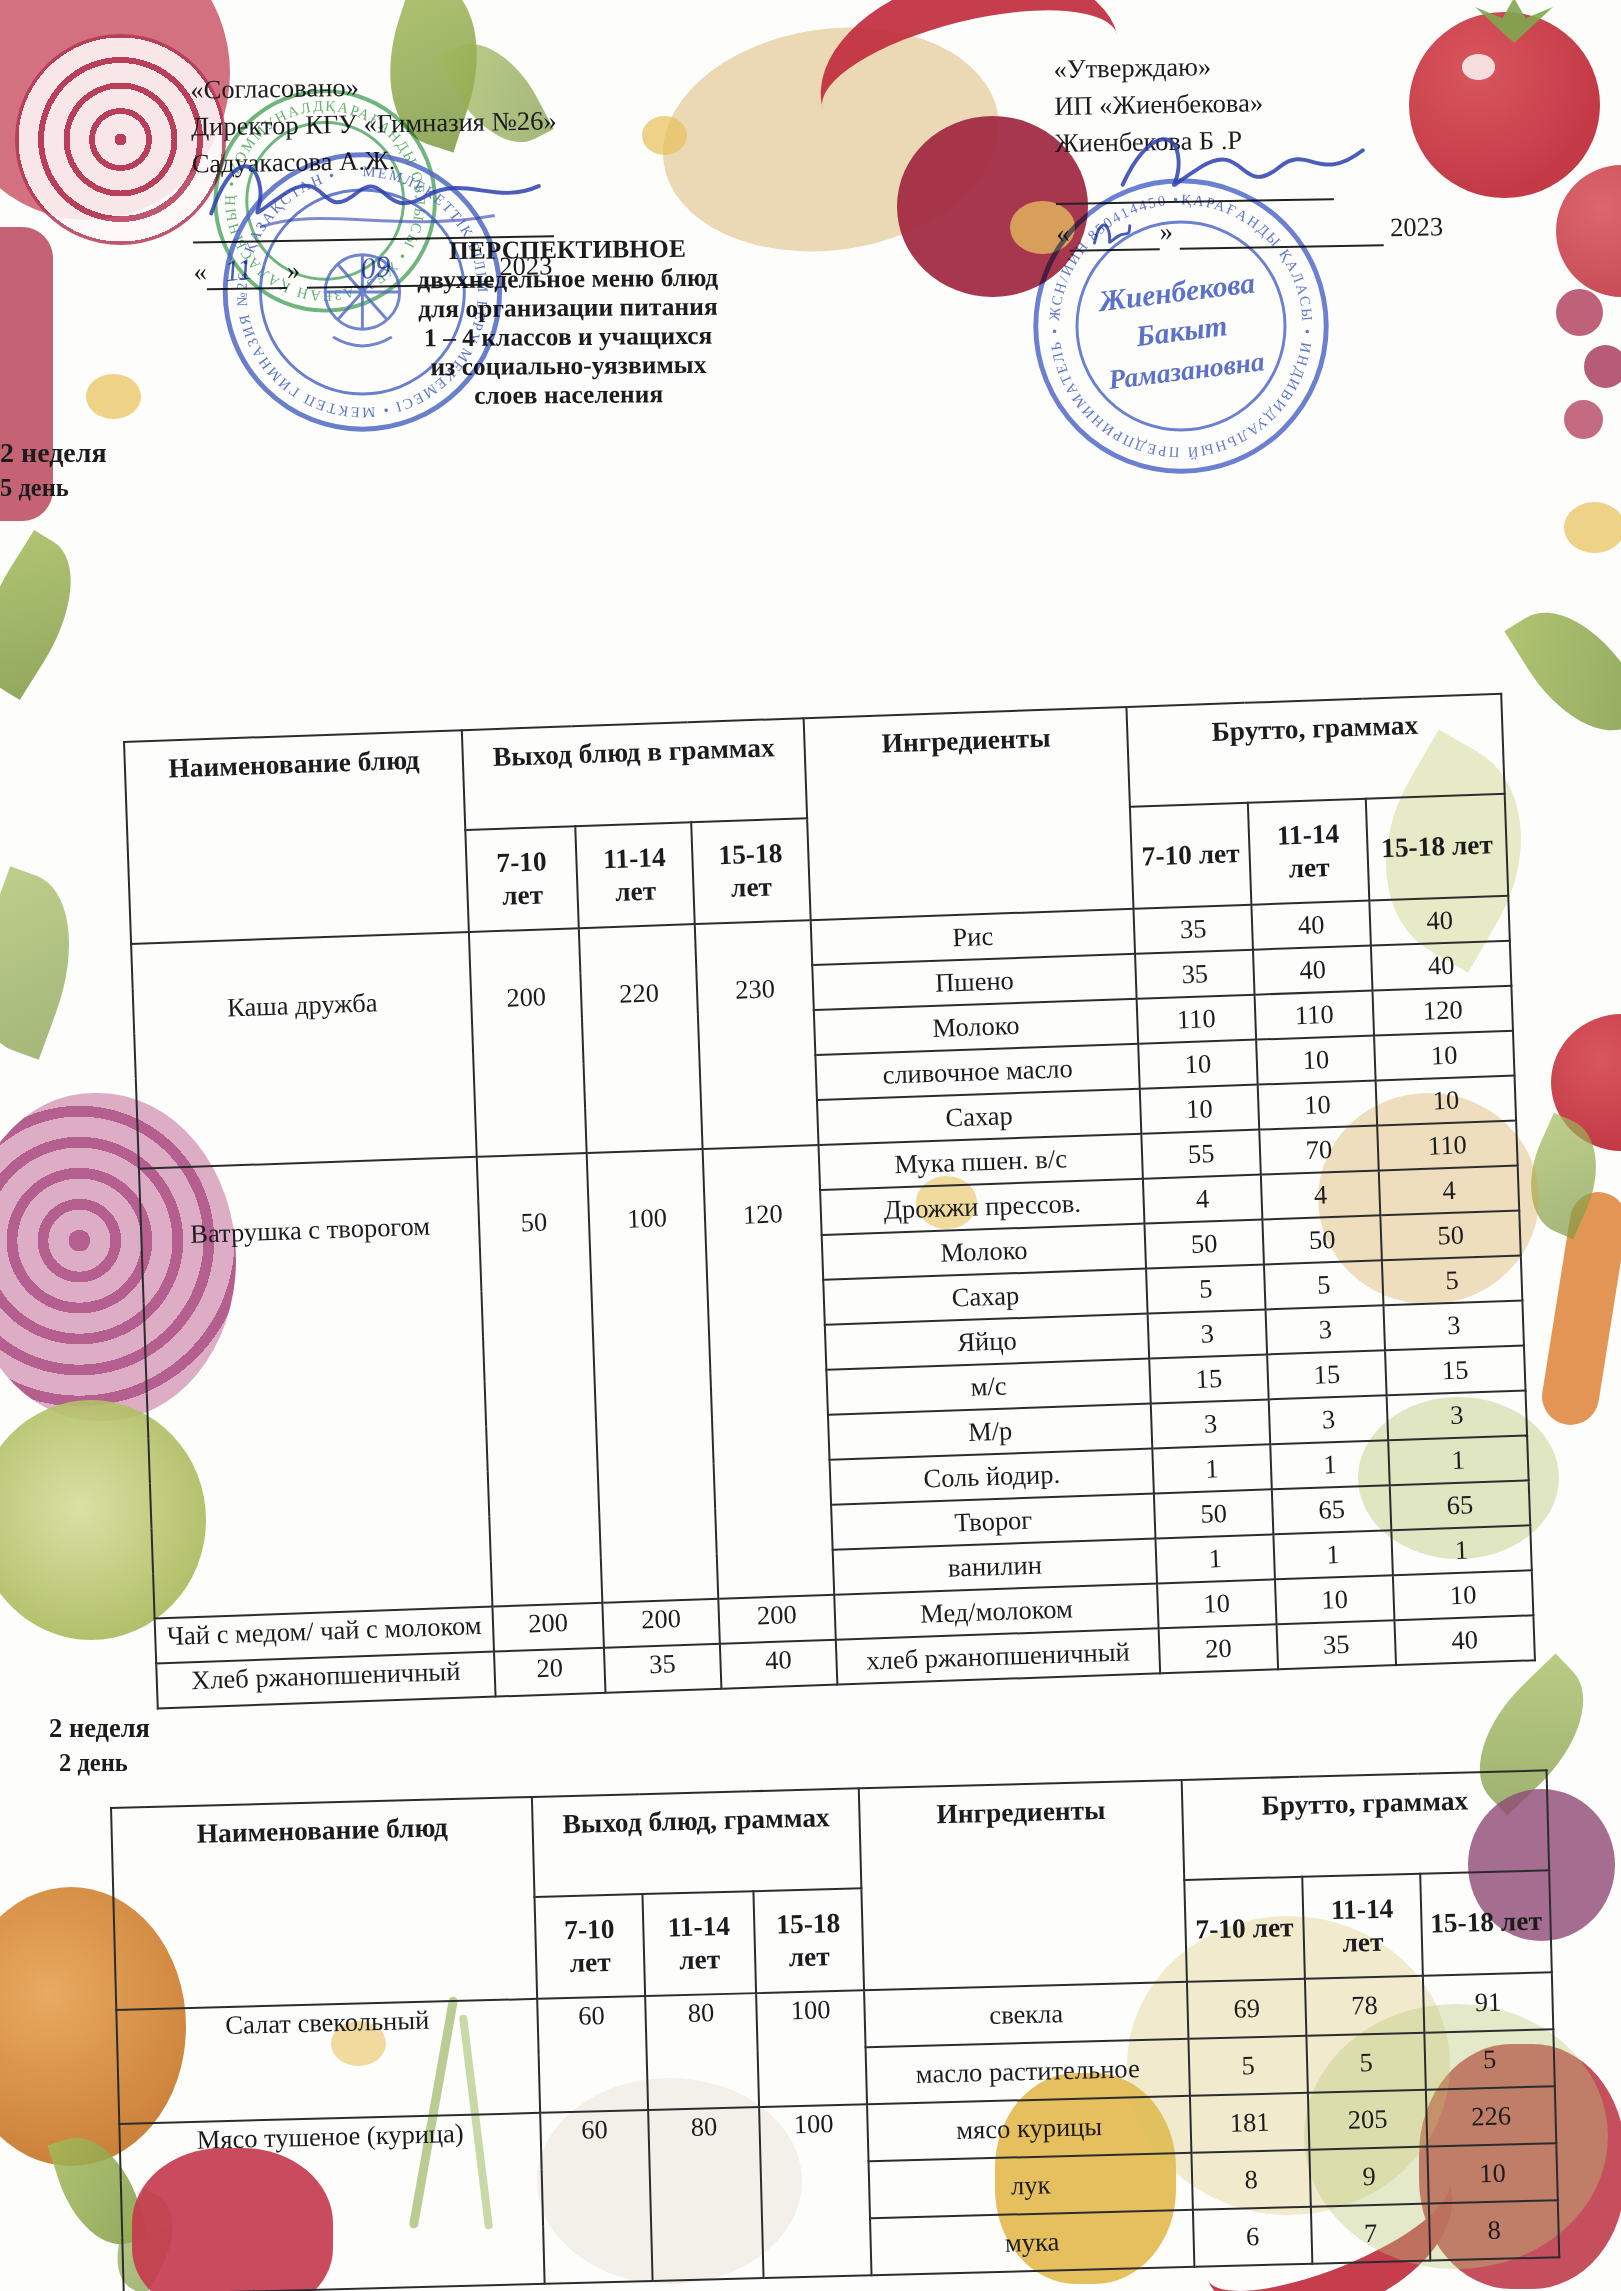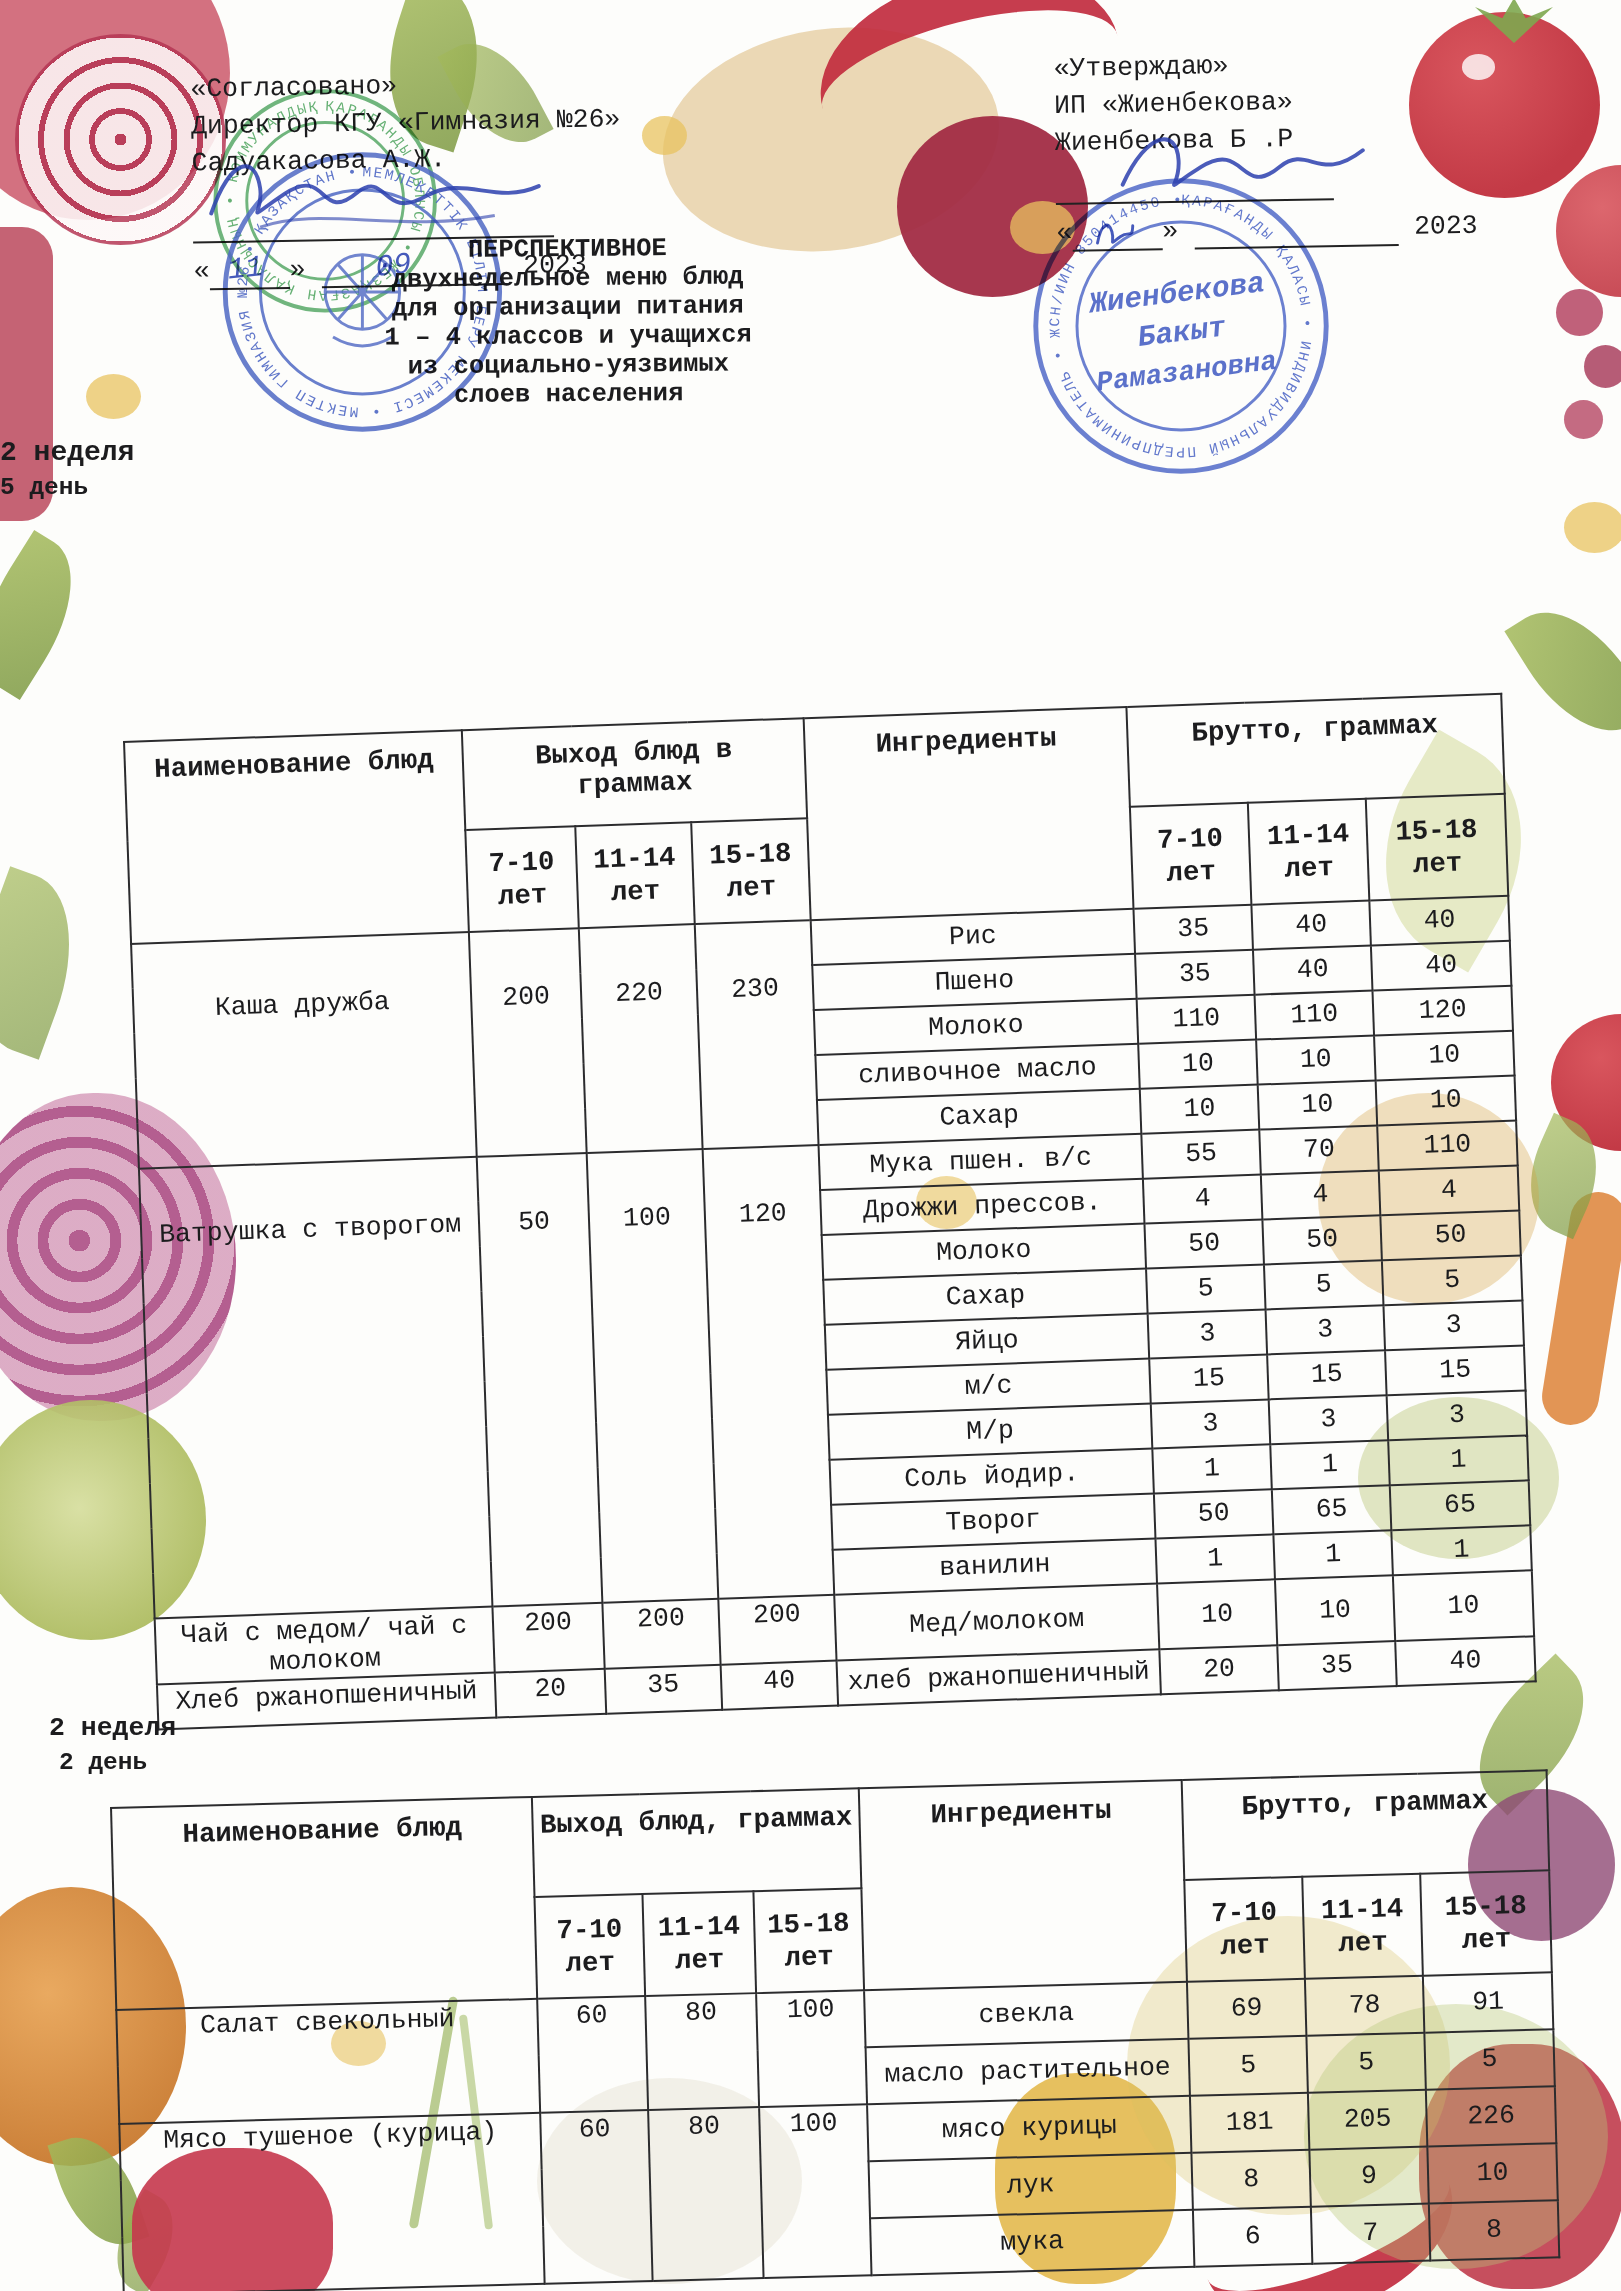--- a/index.html
+++ b/index.html
@@ -1,17 +1,17 @@
 <!DOCTYPE html>
 <html><head>
 <meta charset="utf-8">
 <style>
   html,body{margin:0;padding:0;background:#8a8a8a;}
   .page{position:relative;width:1621px;height:2292px;margin:0 auto;background:#fdfdfb;overflow:hidden;
-        font-family:Liberation Mono, monospace;color:#1c1c1e;}
+        font-family:Liberation Serif, serif;color:#1c1c1e;}
 
   
   .decor{position:absolute;z-index:1;pointer-events:none;}
   .d-corner-red{left:-54px;top:-74px;width:284px;height:294px;border-radius:50%;background:#c23a50;opacity:.72;}
   .d-onion{left:14.7px;top:34px;width:211px;height:211px;border-radius:50%;opacity:.92;
     background:repeating-radial-gradient(circle at 50% 50%, rgba(180,52,82,.9) 0 5.9px, rgba(253,247,247,.95) 5.9px 25.5px);}
   .leaf{background:linear-gradient(135deg,#a3b95a,#7e9a43);border-radius:0 70% 0 70%;opacity:.85;}
   .d-leaf-t1{left:387px;top:-14.7px;width:93px;height:157px;transform:rotate(18deg);}
   .d-leaf-t2{left:461px;top:34px;width:69px;height:118px;transform:rotate(-28deg);opacity:.7;}
   .d-radish-beige{left:662px;top:29px;width:338px;height:221px;border-radius:50%;transform:rotate(-8deg);background:#ead6b1;opacity:.95;}

